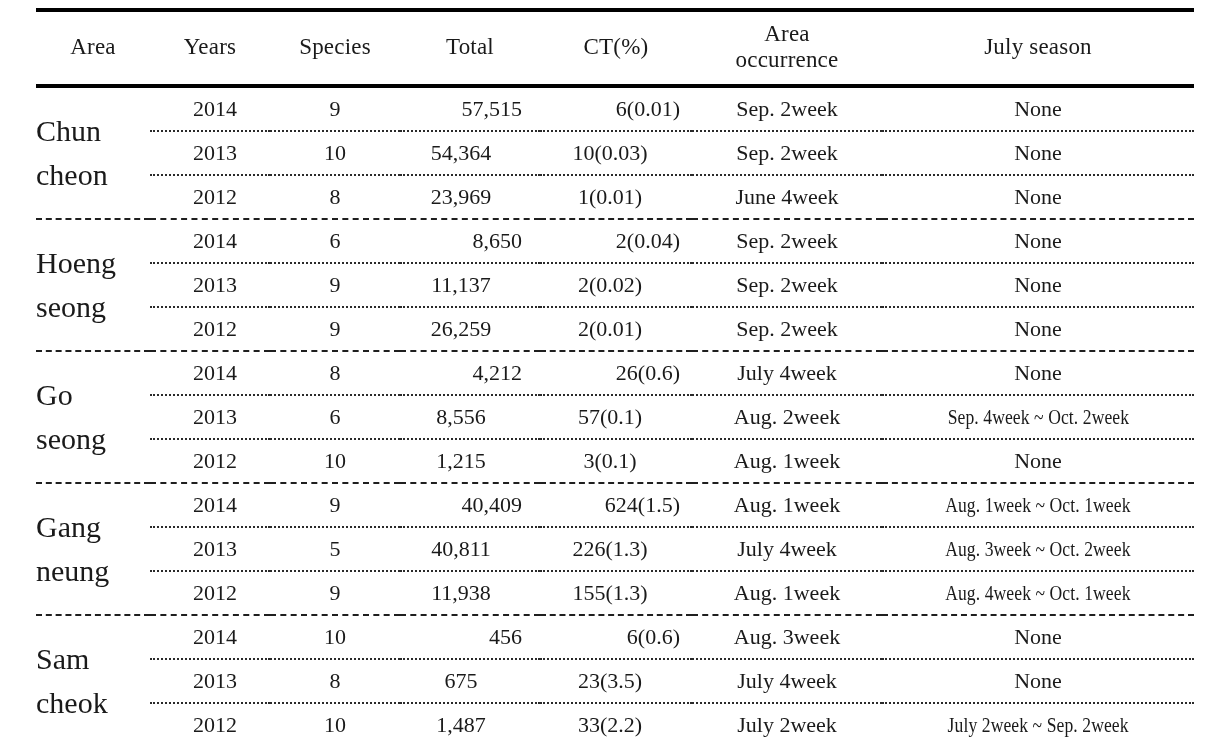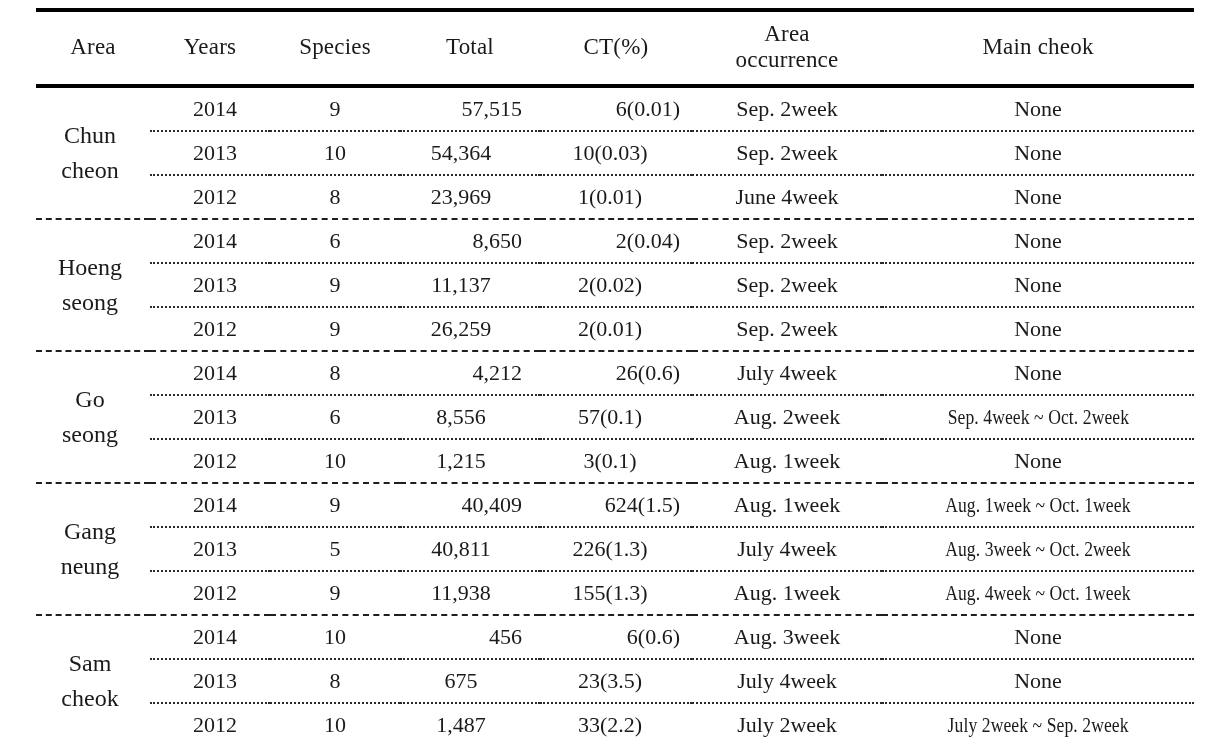--- a/index.html
+++ b/index.html
@@ -72,23 +72,22 @@
   tbody td {
     font-size: 22px;
     padding: 0;
     height: 42px;
     vertical-align: middle;
     color: #1a1a1a;
     background-clip: padding-box;
   }
 
   td.area-cell {
-    text-align: center;
     vertical-align: middle;
-    font-size: 24px;
+    font-size: 30px;
     line-height: 1.45;
     padding-right: 6px;
   }
   td.area-cell .area-l1,
   td.area-cell .area-l2 { display: block; white-space: nowrap; }
 
   td.years-cell   { text-align: center; padding-left: 10px; }
   td.species-cell { text-align: center; }
   td.total-cell   { text-align: right; padding-right: 18px; }
   td.ct-cell      { text-align: right; padding-right: 12px; }
@@ -139,21 +138,21 @@
         <tr>
           <th>Area</th>
           <th>Years</th>
           <th>Species</th>
           <th>Total</th>
           <th>CT(%)</th>
           <th>
             <span>Area</span><br>
             <span>occurrence</span>
           </th>
-          <th>Main cheok</th>
+          <th>July season</th>
         </tr>
       </thead>
     </table>
 
     <div class="rule-head"></div>
 
     <table class="data-table">
       <colgroup>
         <col class="c-area">
         <col class="c-years">

